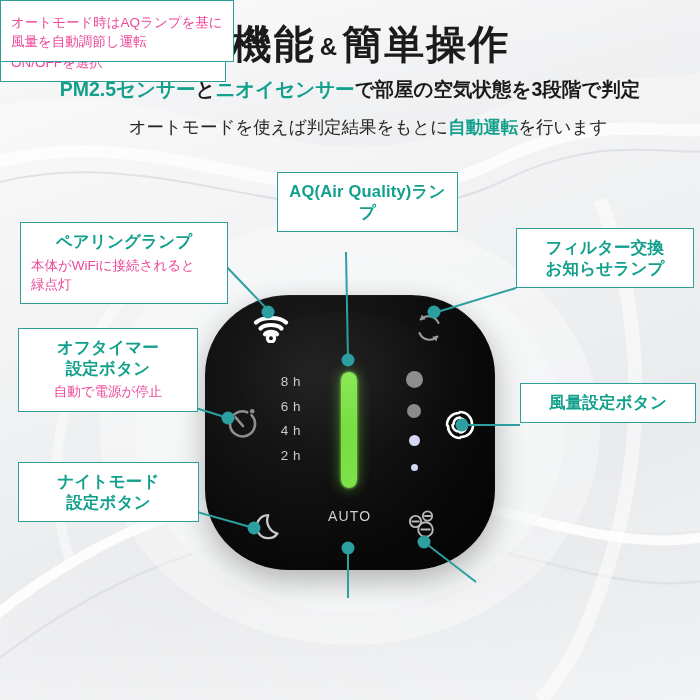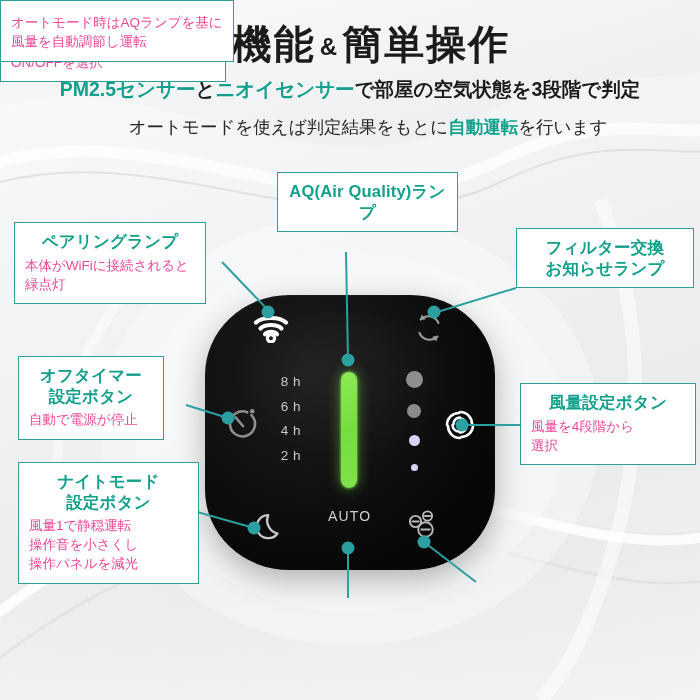--- a/index.html
+++ b/index.html
@@ -194,27 +194,27 @@
   .callout .bdy {
     display: block;
     margin-top: 5px;
     color: #ec4899;
     font-size: 13.5px;
     font-weight: 500;
     line-height: 1.4;
     letter-spacing: 0px;
     white-space: pre-line;
   }
-  .callout.c-center .bdy { }
-
-  
-  #co-pairing   { left: 14px;  top: 222px;  width: 192px; }
+  .callout.c-center .bdy { text-align: center; }
+
+  
+  #co-pairing   { left: 20px;  top: 222px;  width: 208px; }
   #co-aq        { left: 242px; top: 172px;  width: 181px; margin-left: 35px; }
   #co-filter    { left: 516px; top: 228px;  width: 178px; }
-  #co-offtimer  { left: 18px;  top: 356px;  width: 146px; }
+  #co-offtimer  { left: 18px;  top: 328px;  width: 180px; }
   #co-fan       { left: 520px; top: 383px;  width: 176px; }
   #co-night     { left: 18px;  top: 462px;  width: 181px; }
   #co-minusion  { left": 0; left: 476px; top: 576px;  width: 216px; }
   #co-auto      { left: 155px; top: 598px;  width: 272px; }
 
   #co-pairing .bdy,
   #co-filter .bdy,
   #co-night .bdy,
   #co-fan .bdy,
   #co-minusion .bdy,
@@ -396,30 +396,25 @@
   </div>
 
   <div class="callout c-center" id="co-offtimer">
     <span class="ttl">オフタイマー
 設定ボタン</span>
     <span class="bdy">自動で電源が停止</span>
   </div>
 
   <div class="callout" id="co-fan">
     <span class="ttl">風量設定ボタン</span>
-    <span class="bdy">風量を4段階から
-選択</span>
   </div>
 
   <div class="callout" id="co-night">
     <span class="ttl">ナイトモード
 設定ボタン</span>
-    <span class="bdy">風量1で静穏運転
-操作音を小さくし
-操作パネルを減光</span>
   </div>
 
   <div class="callout" id="co-minusion">
     <span class="ttl">マイナスイオン設定ボタン</span>
     <span class="bdy">マイナスイオン発生機能の
 ON/OFFを選択</span>
   </div>
 
   <div class="callout" id="co-auto">
     <span class="bdy">オートモード時はAQランプを基に

